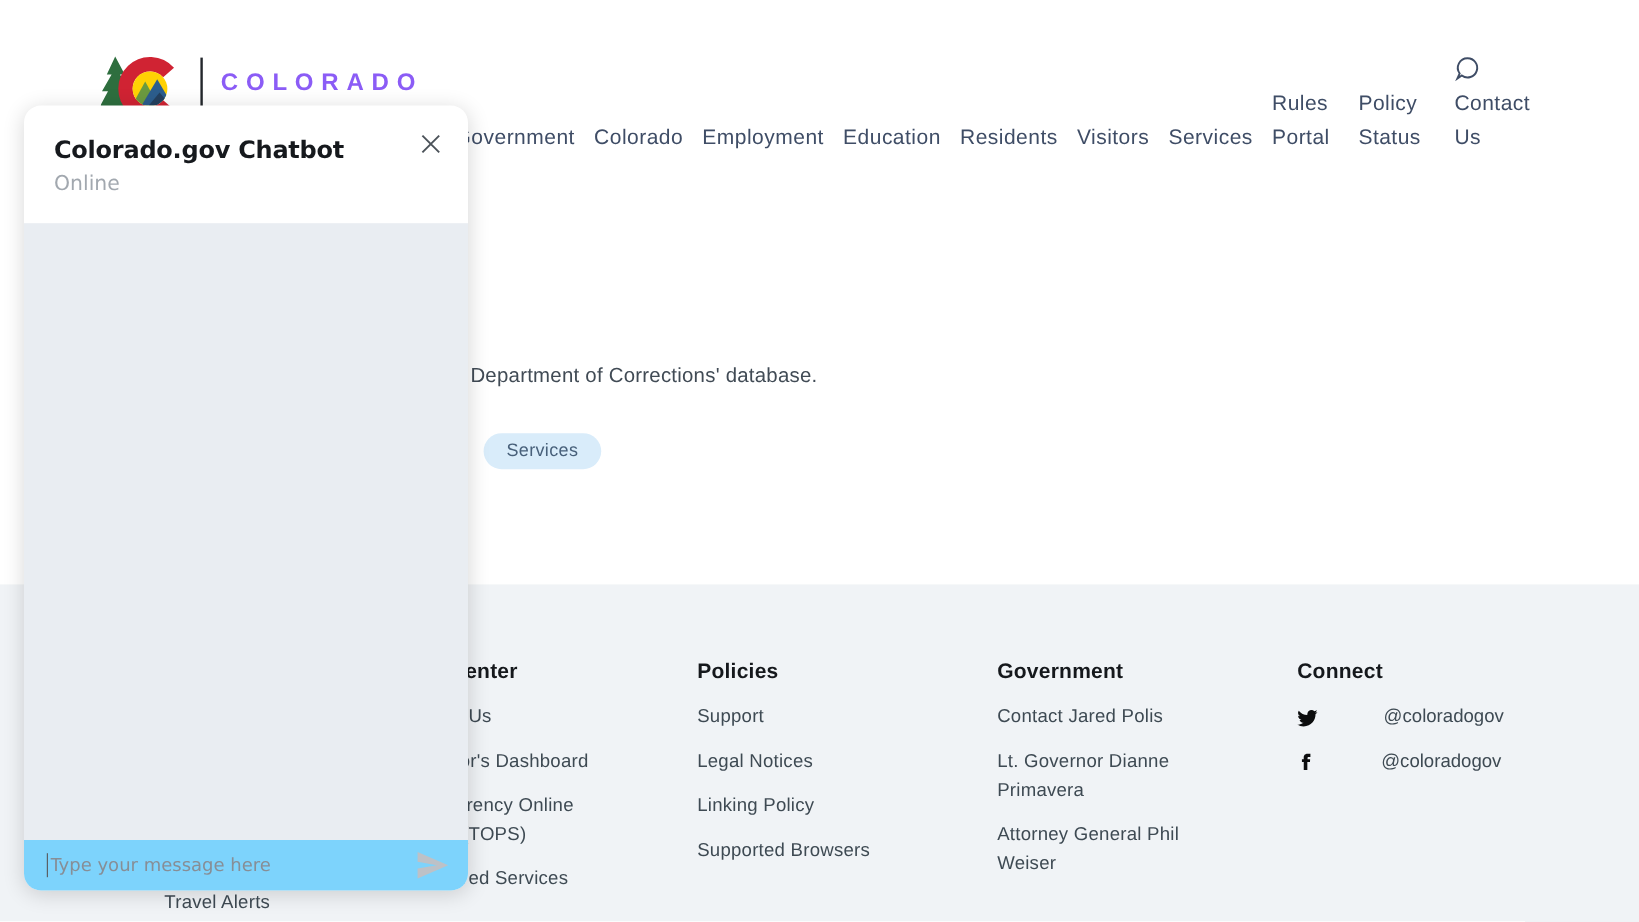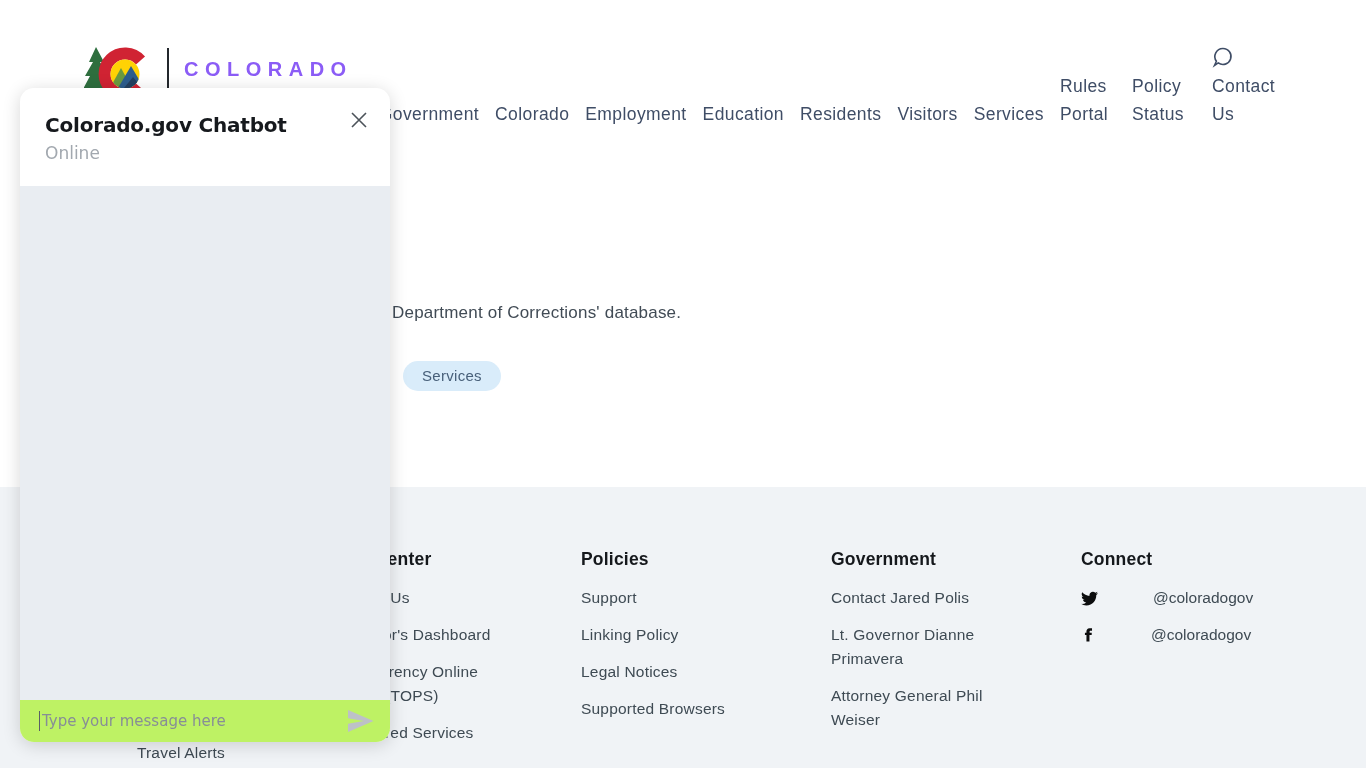--- a/index.html
+++ b/index.html
@@ -41,21 +41,21 @@
   
   .chat { position:absolute; left:20px; top:88px; width:370px; height:654px; background:#fff;
           border-radius:14px; box-shadow:0 3px 18px rgba(0,0,0,0.16); z-index:10;
           display:flex; flex-direction:column; font-family:"DejaVu Sans", sans-serif; }
   .chat-header { height:98px; padding:25px 24px 0 25px; position:relative; }
   .chat-title { font-size:20px; font-weight:bold; color:#16191d; letter-spacing:-0.2px; }
   .chat-status { margin-top:6px; font-size:17px; color:#a2a8af; }
   .chat-close { position:absolute; top:21px; right:20px; width:22px; height:22px; cursor:pointer;
                 display:flex; align-items:center; justify-content:center; background:none; border:none; }
   .chat-body { flex:1; background:#e9edf2; }
-  .chat-inputbar { height:42px; background:#bef264; border-radius:0 0 14px 14px;
+  .chat-inputbar { height:42px; background:#7dd3fc; border-radius:0 0 14px 14px;
                    display:flex; align-items:center; padding:0 16px 0 19px; }
   .caret { width:1px; height:20px; background:#5a6066; flex:0 0 1px; }
   .chat-input { flex:1; border:none; outline:none; background:transparent; font-size:15px;
                 color:#333; padding-left:2px; font-family:"DejaVu Sans", sans-serif; }
   .chat-input::placeholder { color:#878e96; opacity:1; }
   .send-btn { background:none; border:none; cursor:pointer; display:flex; align-items:center; }
 </style>
 </head>
 <body>
 
@@ -109,22 +109,22 @@
     <div class="footer-col">
       <h3>Help Center</h3>
       <div class="footer-item">Contact Us</div>
       <div class="footer-item">Governor's Dashboard</div>
       <div class="footer-item">Transparency Online Project (TOPS)</div>
       <div class="footer-item">Registered Services</div>
     </div>
     <div class="footer-col">
       <h3>Policies</h3>
       <div class="footer-item">Support</div>
+      <div class="footer-item">Legal Notices</div>
       <div class="footer-item">Linking Policy</div>
-      <div class="footer-item">Legal Notices</div>
       <div class="footer-item">Supported Browsers</div>
     </div>
     <div class="footer-col">
       <h3>Government</h3>
       <div class="footer-item">Contact Jared Polis</div>
       <div class="footer-item">Lt. Governor Dianne Primavera</div>
       <div class="footer-item">Attorney General Phil Weiser</div>
     </div>
     <div class="footer-col">
       <h3>Connect</h3>

